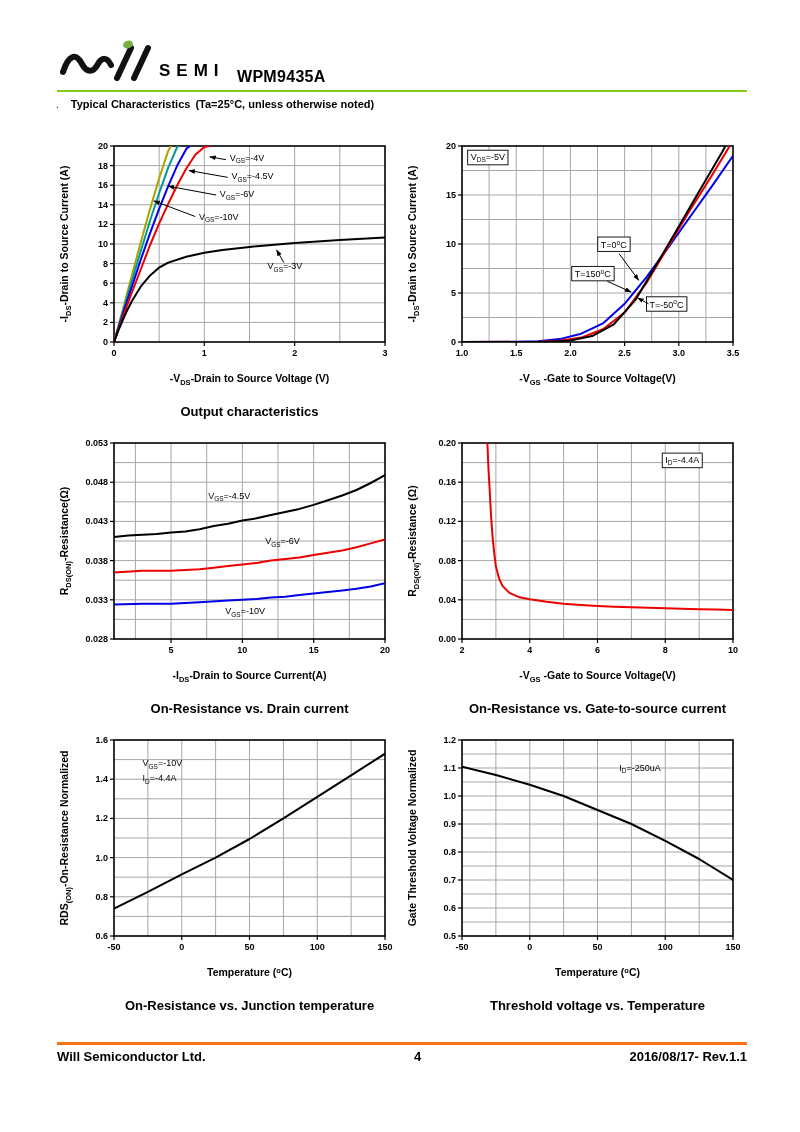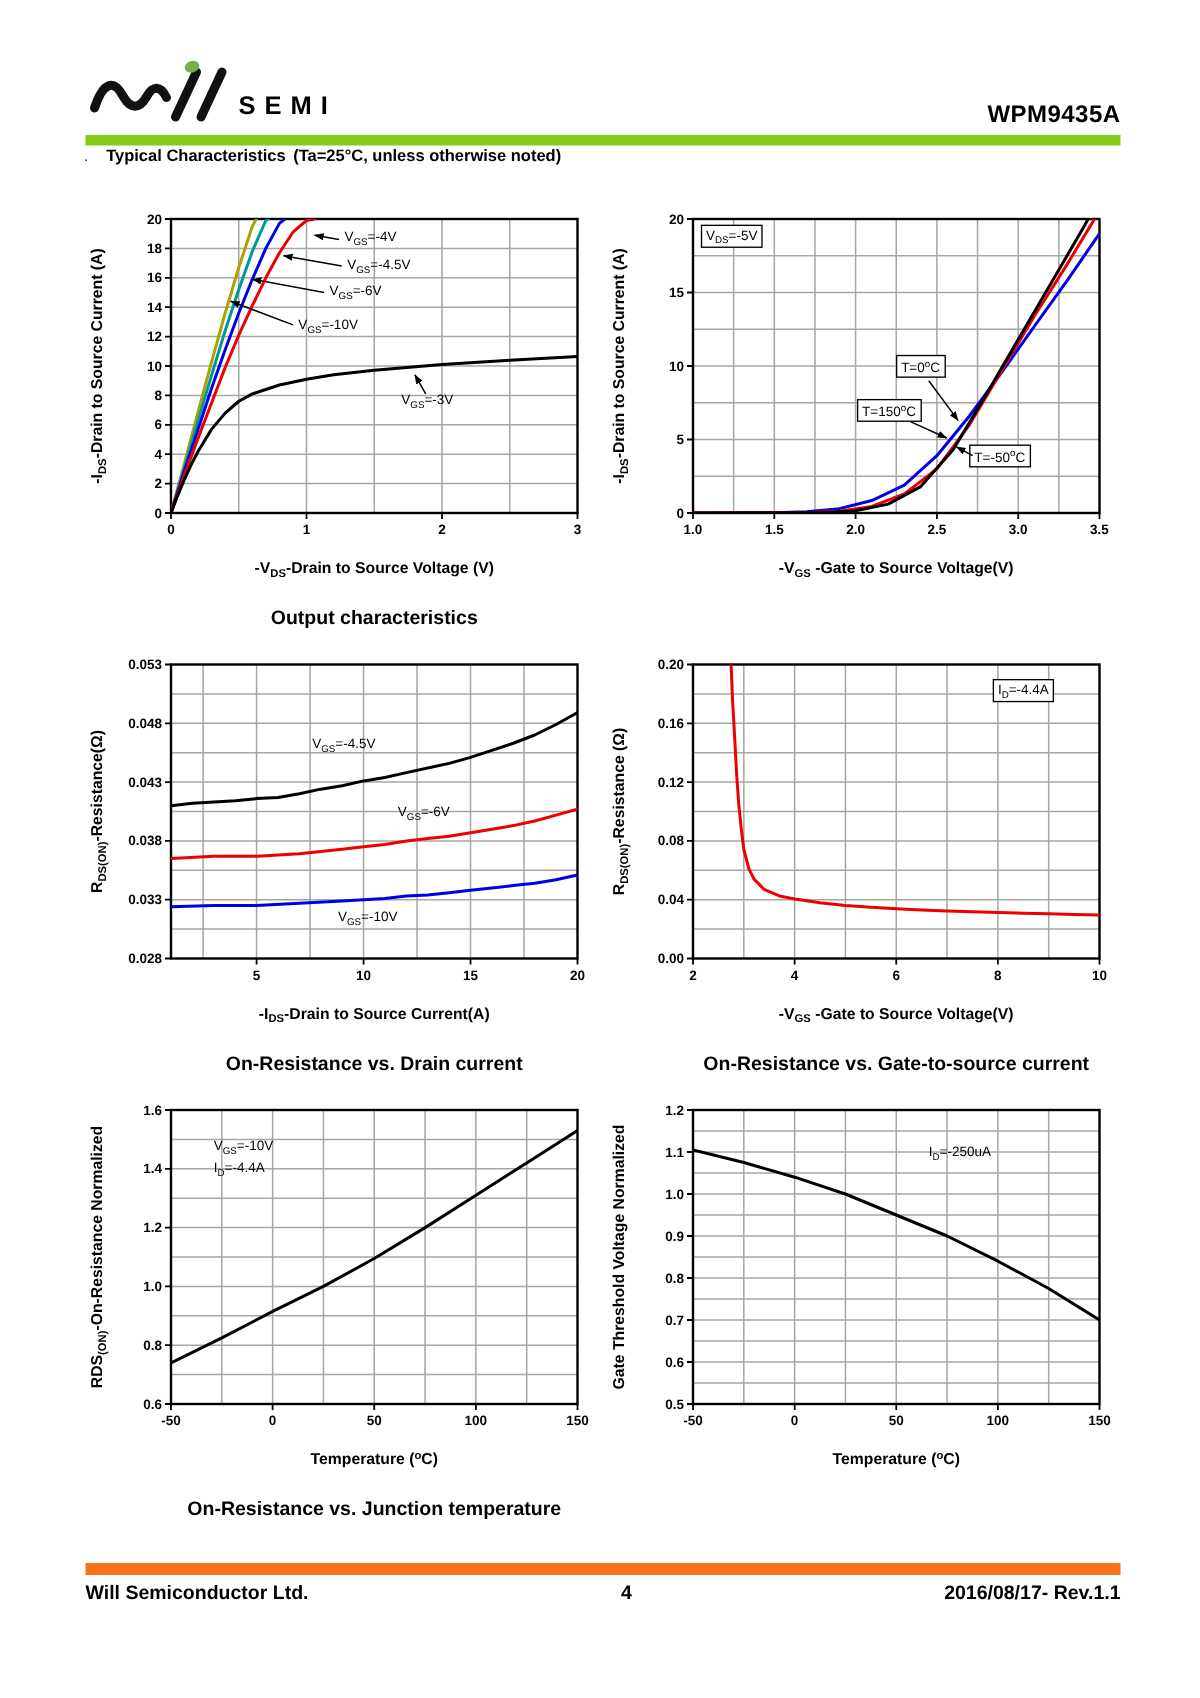--- a/index.html
+++ b/index.html
@@ -1,31 +1,31 @@
 <!DOCTYPE html>
 <html><head>
 <meta charset="utf-8">
 <style>
   html,body{margin:0;padding:0;background:#e8e8e8;}
   .page{position:relative;width:800px;height:1132px;background:#ffffff;
         font-family:"Liberation Sans",sans-serif;color:#000;overflow:hidden;margin:0 auto;}
-  .header{position:absolute;left:57px;top:38px;width:690px;border-bottom:7px solid #84cc16;
-          padding-bottom:4px;display:flex;justify-content:space-between;align-items:flex-end;}
+  .header{position:absolute;left:57px;top:38px;width:690px;border-bottom:2px solid #84cc16;
+          padding-bottom:4px;display:flex;align-items:flex-end;}
   .logo{display:block;}
   .part-number{font-weight:bold;font-size:16px;letter-spacing:0.3px;}
   .section{position:absolute;left:56px;top:98px;display:flex;align-items:baseline;}
   .section .bullet{font-size:10px;margin-right:12px;}
   .section .t{font-weight:bold;font-size:11px;margin-right:5px;}
   .section .c{font-weight:bold;font-size:11px;text-align:center;}
   .charts{position:absolute;left:57px;top:136px;display:grid;
           grid-template-columns:341px 341px;column-gap:7px;row-gap:14px;}
   figure.chart{margin:0;width:341px;}
   figure.chart svg{display:block;}
   figcaption{font-weight:bold;font-size:13px;text-align:center;padding-left:44px;margin-top:16px;}
-  .footer{position:absolute;left:57px;top:1042px;width:690px;border-top:8px solid #f97316;
+  .footer{position:absolute;left:57px;top:1042px;width:690px;border-top:3px solid #f97316;
           padding-top:4px;display:flex;font-weight:bold;font-size:13px;}
   .footer .center{flex:1;text-align:center;}
   svg text{fill:#000;}
 </style>
 </head>
 <body>
 
 <div class="page">
 
   <div class="header">
@@ -421,20 +421,21 @@
           <text x="51" y="68.99999999999999" text-anchor="end" font-size="9" font-weight="bold">1.0</text>
           <line x1="57" y1="37.999999999999964" x2="53" y2="37.999999999999964" stroke="#000" stroke-width="1.2"></line>
           <text x="51" y="40.999999999999964" text-anchor="end" font-size="9" font-weight="bold">1.1</text>
           <line x1="57" y1="10" x2="53" y2="10" stroke="#000" stroke-width="1.2"></line>
           <text x="51" y="13" text-anchor="end" font-size="9" font-weight="bold">1.2</text>
           <polyline points="57.0,36.6 90.9,45.0 124.8,54.8 158.6,66.0 192.5,80.0 226.4,94.0 260.3,110.8 294.1,129.0 328.0,150.0" fill="none" stroke="#000000" stroke-width="2" stroke-linejoin="round" stroke-linecap="round" clip-path="url(#cp5)"></polyline>
           <text x="214.17999999999998" y="40.79999999999997" font-size="9" text-anchor="start"><tspan dy="0" font-size="9">I</tspan><tspan dy="2.6" font-size="6.5">D</tspan><tspan dy="-2.6" font-size="9">=-250uA</tspan></text>
           <text x="192.5" y="246" text-anchor="middle" font-size="10.5" font-weight="bold"><tspan dy="0" font-size="10.5">Temperature (</tspan><tspan dy="-3.4" font-size="7.5">o</tspan><tspan dy="3.4" font-size="10.5">C)</tspan></text>
           <text text-anchor="middle" font-size="10.5" font-weight="bold" transform="translate(11,108) rotate(-90)"><tspan dy="0" font-size="10.5">Gate Threshold Voltage Normalized</tspan></text>
         </svg>
+      <figcaption>Threshold voltage vs. Temperature</figcaption>
     </figure>
   </div>
 
   <div class="footer">
     <span>Will Semiconductor Ltd.</span>
     <span class="center">4</span>
     <span>2016/08/17- Rev.1.1</span>
   </div>
 
 </div>

